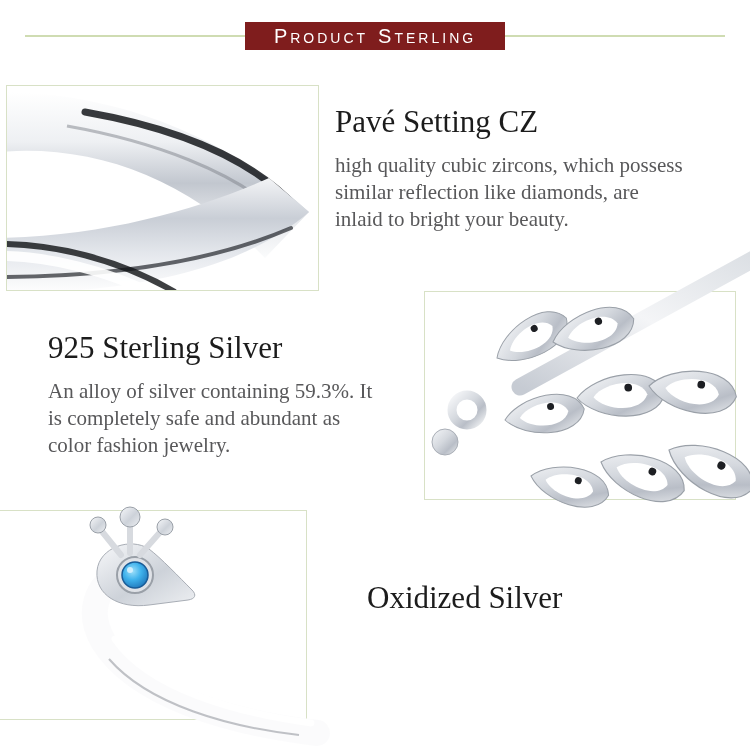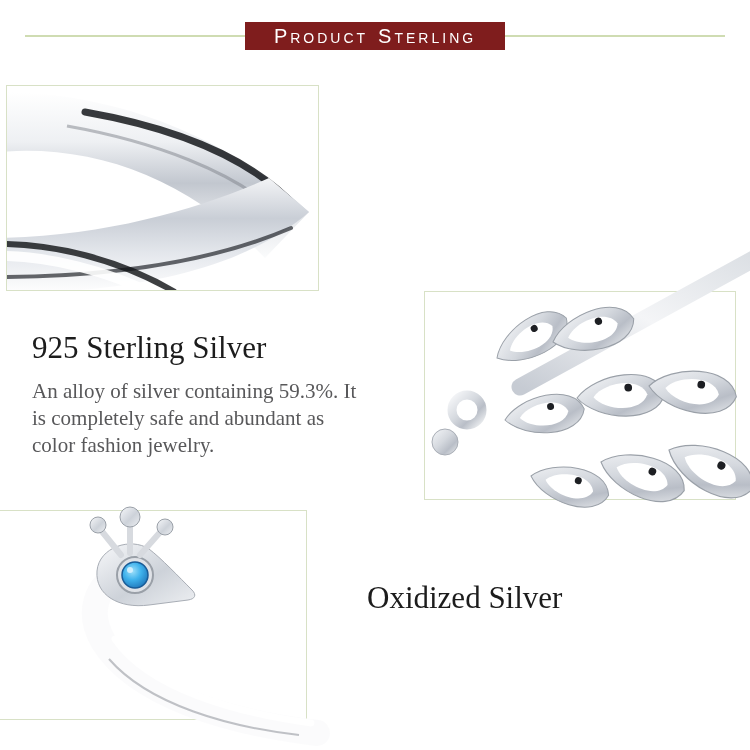--- a/index.html
+++ b/index.html
@@ -77,22 +77,30 @@
 
         <path d="M 302,126 C 230,188 118,206 -8,208 L -8,152 C 100,150 195,122 262,92 Z" fill="url(#mV2)"></path>
         <path d="M 284,142 C 205,176 105,190 0,191" fill="none" stroke="#23262c" stroke-width="4" stroke-linecap="round" opacity="0.7"></path>
 
         <path d="M -8,158 C 45,158 110,172 168,206" fill="none" stroke="#0e1013" stroke-width="6" opacity="0.8"></path>
         <path d="M -8,170 C 40,170 100,184 150,210" fill="none" stroke="#ffffff" stroke-width="10" opacity="0.9"></path>
       </svg>
     </div>
   </div>
 
+  <div class="txt" style="left:335px;top:104px;width:410px;">
+    <h2>Pavé Setting CZ</h2>
+    <div class="body">
+      <div class="line">high quality cubic zircons, which possess</div>
+      <div class="line">similar reflection like diamonds, are</div>
+      <div class="line">inlaid to bright your beauty.</div>
+    </div>
+  </div>
 
-  <div class="txt" style="left:32px;top:330px;width:380px;">
+  <div class="txt" style="left:48px;top:330px;width:380px;">
     <h2>925 Sterling Silver</h2>
     <div class="body">
       <div class="line">An alloy of silver containing 59.3%. It</div>
       <div class="line">is completely safe and abundant as</div>
       <div class="line">color fashion jewelry.</div>
     </div>
   </div>
 
   <div class="photo" style="left:424px;top:291px;width:310px;height:207px;">
     <svg class="overflow-art" width="310" height="207" viewBox="0 0 310 207">

